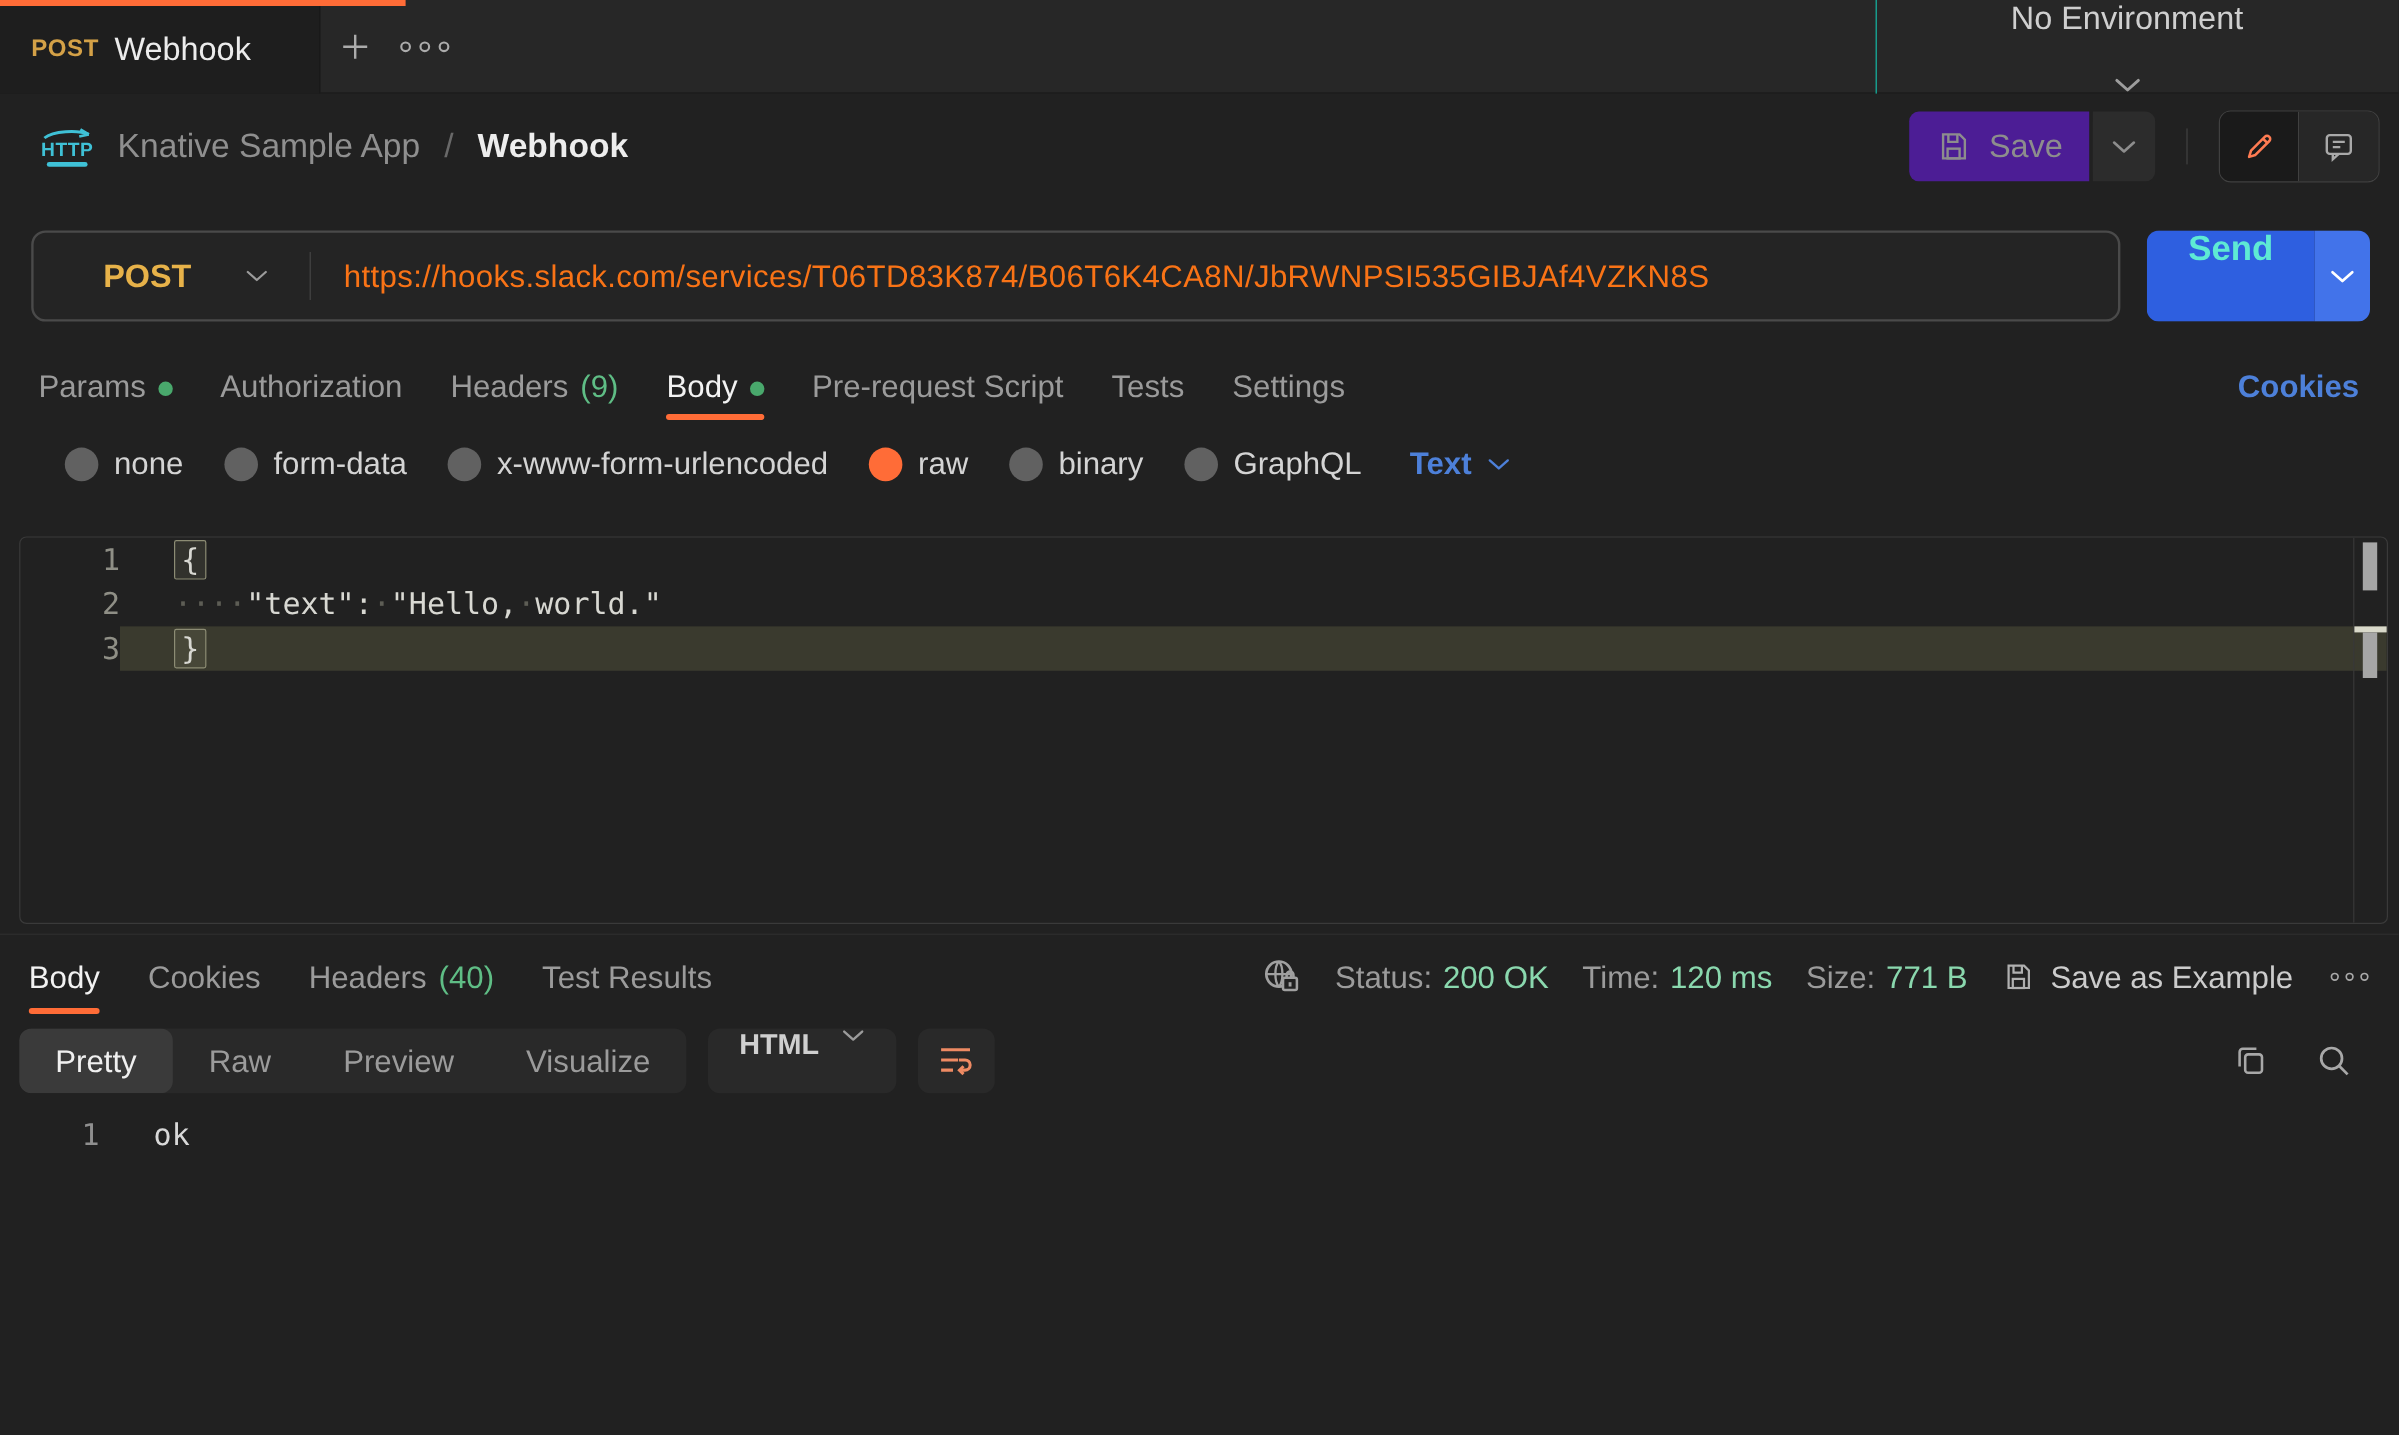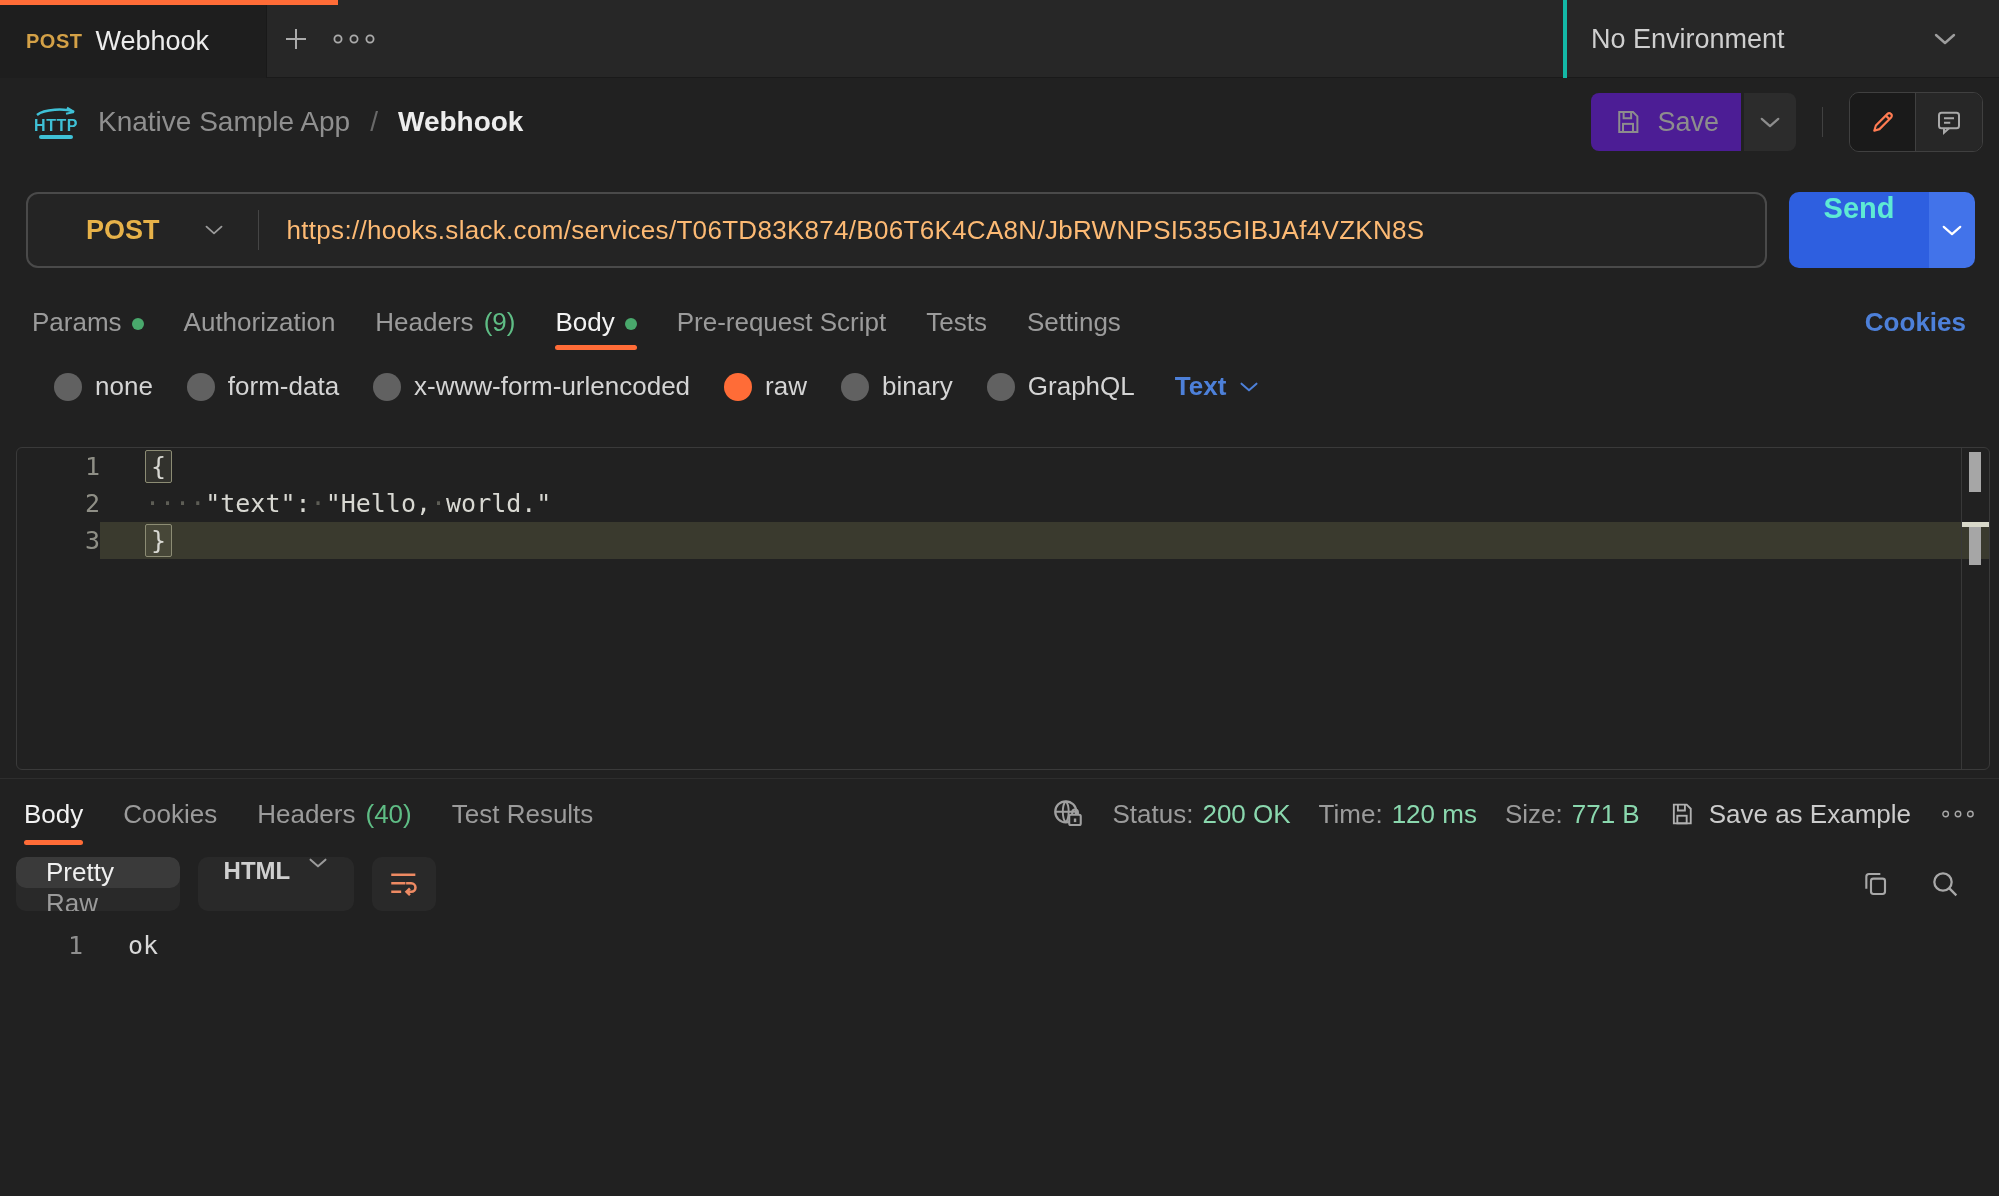--- a/index.html
+++ b/index.html
@@ -15,21 +15,21 @@
 
   
   .tabstrip { position:absolute; top:0; left:0; right:0; height:78px; background:#272727; border-bottom:1px solid #1a1a1a; }
   .orange-bar { position:absolute; top:0; left:0; width:338px; height:5px; background:#ff6c37; z-index:3; }
   .tab { position:absolute; top:0; left:0; width:267px; height:78px; background:#1e1e1e; display:flex; align-items:center; gap:13px; padding:4px 0 0 26px; border-right:1px solid #191919; }
   .tab-method { font-size:20px; font-weight:700; color:#d4a147; letter-spacing:.5px; }
   .tab-title { font-size:27px; color:#ececec; }
   .strip-btn { position:absolute; top:0; height:78px; width:56px; display:flex; align-items:center; justify-content:center; color:#ababab; }
   .plus-btn { left:268px; }
   .more-tabs-btn { left:326px; }
-  .env-box { position:absolute; top:0; right:0; width:436px; height:78px; border-left:4px solid #14b8a6; display:flex; align-items:center; justify-content:space-between; padding:0 42px 0 24px; color:#9d9d9d; }
+  .env-box { position:absolute; top:0; right:0; width:436px; height:78px; border-left:1px solid #14b8a6; display:flex; align-items:center; justify-content:space-between; padding:0 42px 0 24px; color:#9d9d9d;flex-direction:column; }
   .env-label { font-size:27px; color:#cfcfcf; }
 
   
   .header { position:absolute; top:79px; left:0; right:0; height:86px; display:flex; align-items:center; justify-content:space-between; padding:0 16px 0 34px; }
   .breadcrumb { display:flex; align-items:center; gap:20px; }
   .http-badge { display:flex; flex-direction:column; align-items:center; gap:1px; }
   .http-badge-text { color:#3fc1d6; font-size:16px; font-weight:700; letter-spacing:.5px; line-height:16px; }
   .http-bar { width:34px; height:4px; background:#3fc1d6; border-radius:2px; }
   .crumb-collection { font-size:28px; color:#8f8f8f; }
   .crumb-sep { font-size:28px; color:#696969; }
@@ -43,21 +43,21 @@
   .edit-cell { width:66px; height:58px; display:flex; align-items:center; justify-content:center; }
   .edit-cell.pencil-cell { background:#1a1a1a; border-right:1px solid #404040; }
   .edit-cell.comment-cell { background:#272727; color:#a9a9a9; }
 
   
   .request-row { position:absolute; top:192px; left:26px; right:24px; height:76px; display:flex; gap:22px; }
   .url-bar { flex:1; display:flex; align-items:center; height:76px; background:#242424; border:2px solid #4a4a4a; border-radius:12px; }
   .method-cell { display:flex; align-items:center; gap:44px; padding:0 34px 0 58px; color:#e7b249; font-weight:700; font-size:27px; }
   .method-chev { color:#9b9b9b; }
   .url-divider { width:1px; height:40px; background:#454545; }
-  .url-text { padding-left:28px; font-size:26px; color:#fdba74; letter-spacing:.3px; white-space:nowrap; overflow:hidden; }
+  .url-text { padding-left:28px; font-size:26px; color:#f97316; letter-spacing:.3px; white-space:nowrap; overflow:hidden; }
   .send-split { display:flex; height:76px; border-radius:10px; overflow:hidden; }
   .send-main { width:140px; background:#2e5fe0; color:#5eead4; font-weight:700; font-size:29px; display:flex; align-items:flex-start; justify-content:center; }
   .send-caret { width:46px; background:#4273ea; color:#ffffff; display:flex; align-items:center; justify-content:center; }
 
   
   .req-tabs { position:absolute; top:295px; left:0; right:0; height:55px; display:flex; align-items:stretch; padding:0 33px 0 32px; }
   .rtab { position:relative; display:flex; align-items:center; gap:10px; margin-right:40px; color:#9b9b9b; font-size:26px; }
   .rtab .count { color:#5fbd85; }
   .rtab.active { color:#f2f2f2; }
   .rtab.active::after { content:""; position:absolute; left:0; right:0; bottom:0; height:5px; background:#ff6c37; border-radius:3px; }
@@ -95,21 +95,21 @@
   .resp-tab.active::after { content:""; position:absolute; left:0; right:0; bottom:4px; height:5px; background:#ff6c37; border-radius:3px; }
   .resp-meta { margin-left:auto; display:flex; align-items:center; gap:14px; }
   .meta-pair { display:flex; align-items:center; gap:9px; margin-right:14px; }
   .meta-label { color:#9b9b9b; font-size:26px; }
   .meta-value { color:#8ad8ae; font-size:26px; }
   .globe-wrap { color:#a0a0a0; margin-right:12px; }
   .save-example { display:flex; align-items:center; gap:13px; color:#cccccc; font-size:26px; margin-right:10px; }
   .resp-more { color:#a8a8a8; padding:0 6px; }
 
   .resp-toolbar { height:62px; margin-top:4px; display:flex; align-items:center; padding:0 38px 0 16px; }
-  .seg-group { display:flex; background:#292929; border-radius:10px; overflow:hidden; height:54px;flex-direction:column; }
+  .seg-group { display:flex; background:#292929; border-radius:10px; overflow:hidden; height:54px; }
   .seg { display:flex; align-items:center; padding:0 30px; color:#9b9b9b; font-size:26px; }
   .seg.active { background:#3a3a3a; color:#f0f0f0; border-radius:10px; }
   .fmt-btn { display:flex; align-items:flex-start; gap:18px; height:54px; background:#292929; border-radius:10px; padding:0 26px; margin-left:18px; color:#cfcfcf; font-weight:700; font-size:24px; }
   .fmt-btn .chev-wrap { color:#9b9b9b; }
   .wrap-btn { width:64px; height:54px; background:#292929; border-radius:10px; margin-left:18px; display:flex; align-items:center; justify-content:center; color:#ee8a63; }
   .resp-tools { margin-left:auto; display:flex; align-items:center; gap:38px; color:#a8a8a8; }
 
   .resp-code { margin-top:12px; font-family:"DejaVu Sans Mono", monospace; font-size:25px; }
   .resp-line { display:flex; height:38px; line-height:38px; }
   .resp-gut { width:83px; text-align:right; color:#8f8f8f; flex:none; }

